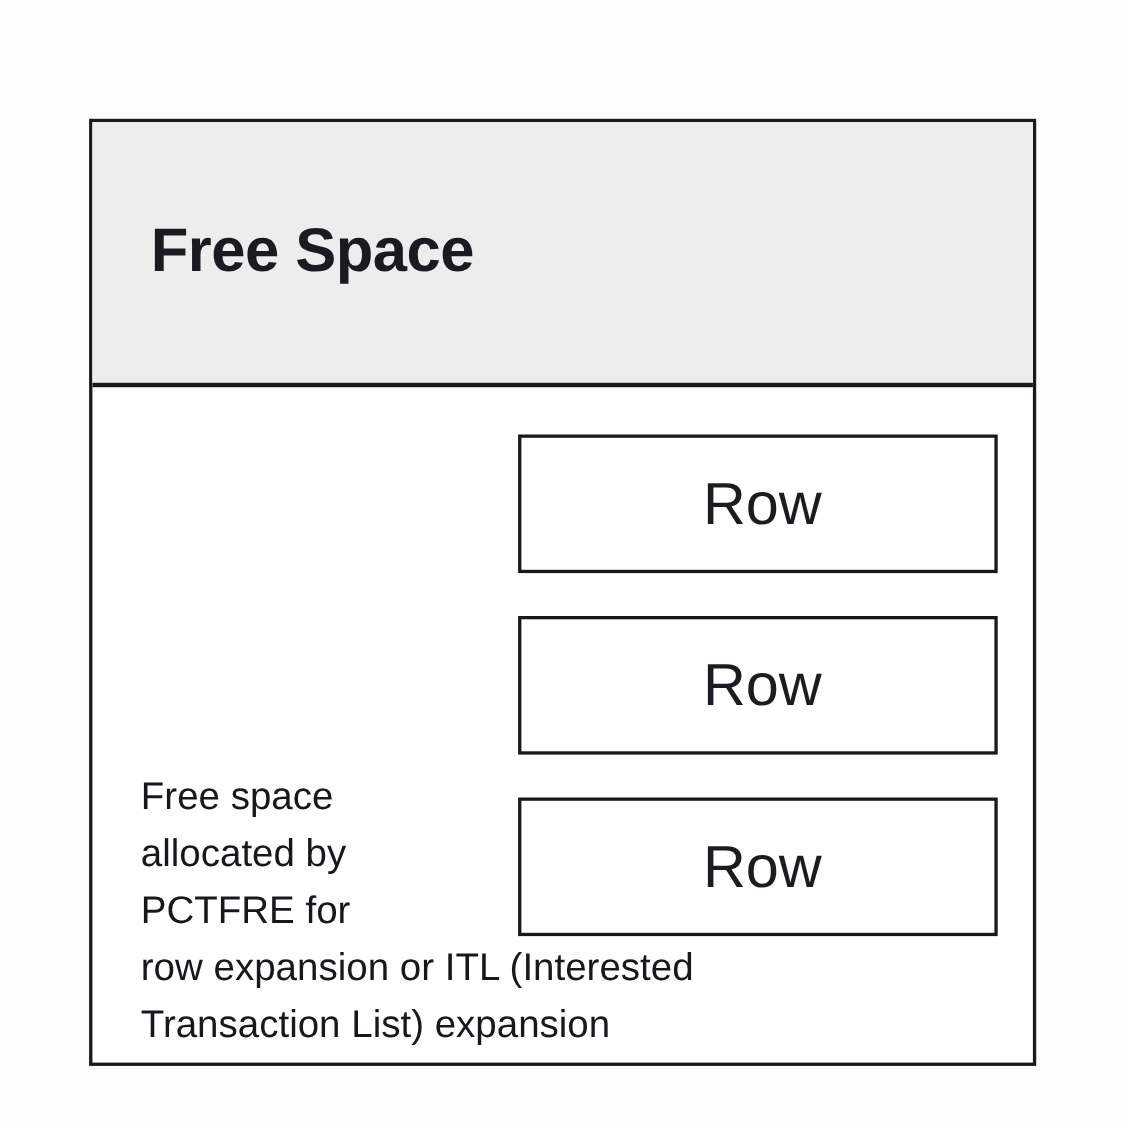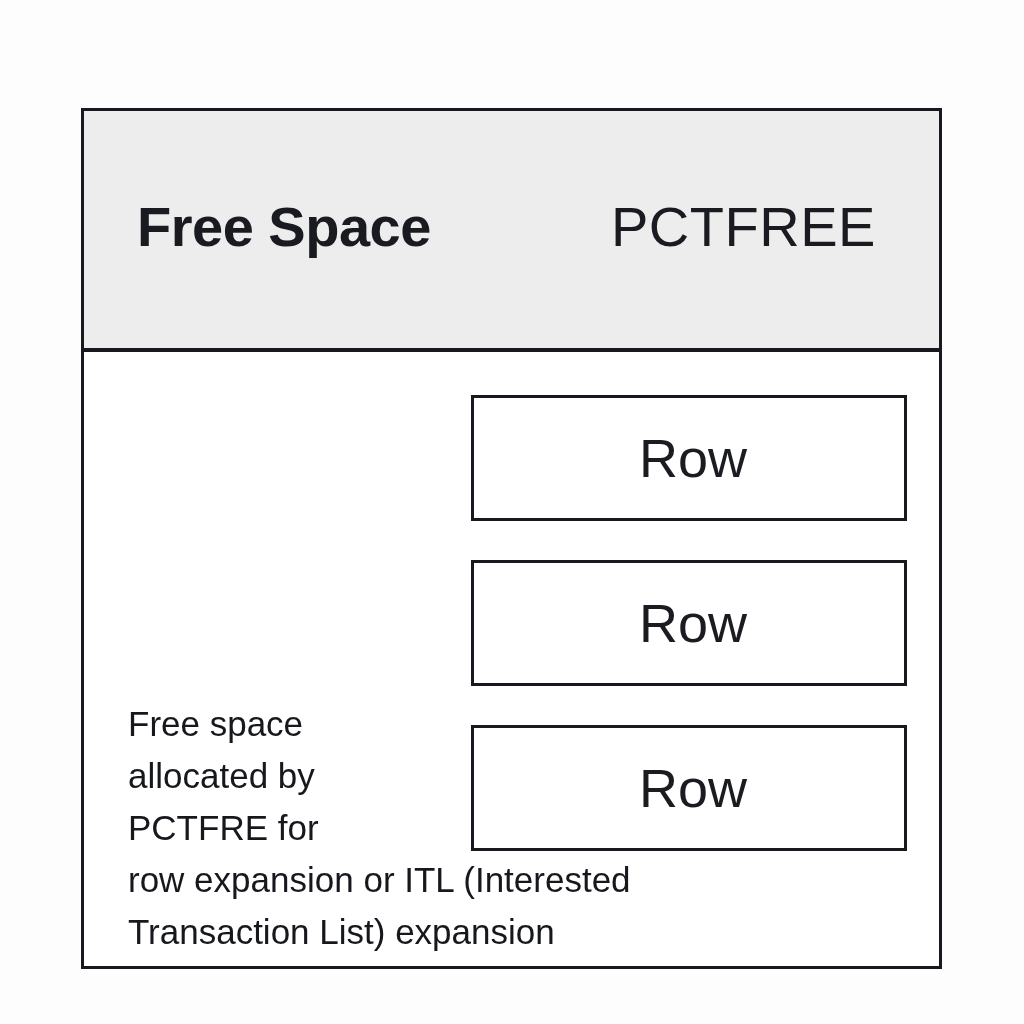--- a/index.html
+++ b/index.html
@@ -110,21 +110,20 @@
     white-space: pre-line;
   }
 </style>
 </head>
 <body>
 
 <div id="block-diagram">
 
   <div id="header-band">
     <div id="header-label-free-space">Free Space</div>
-    <div id="header-label-pctfree">PCTFREE</div>
   </div>
 
   <div id="block-body">
 
     <div class="row-box" id="row-box-1">
       <div class="row-box-label">Row</div>
     </div>
 
     <div class="row-box" id="row-box-2">
       <div class="row-box-label">Row</div>

